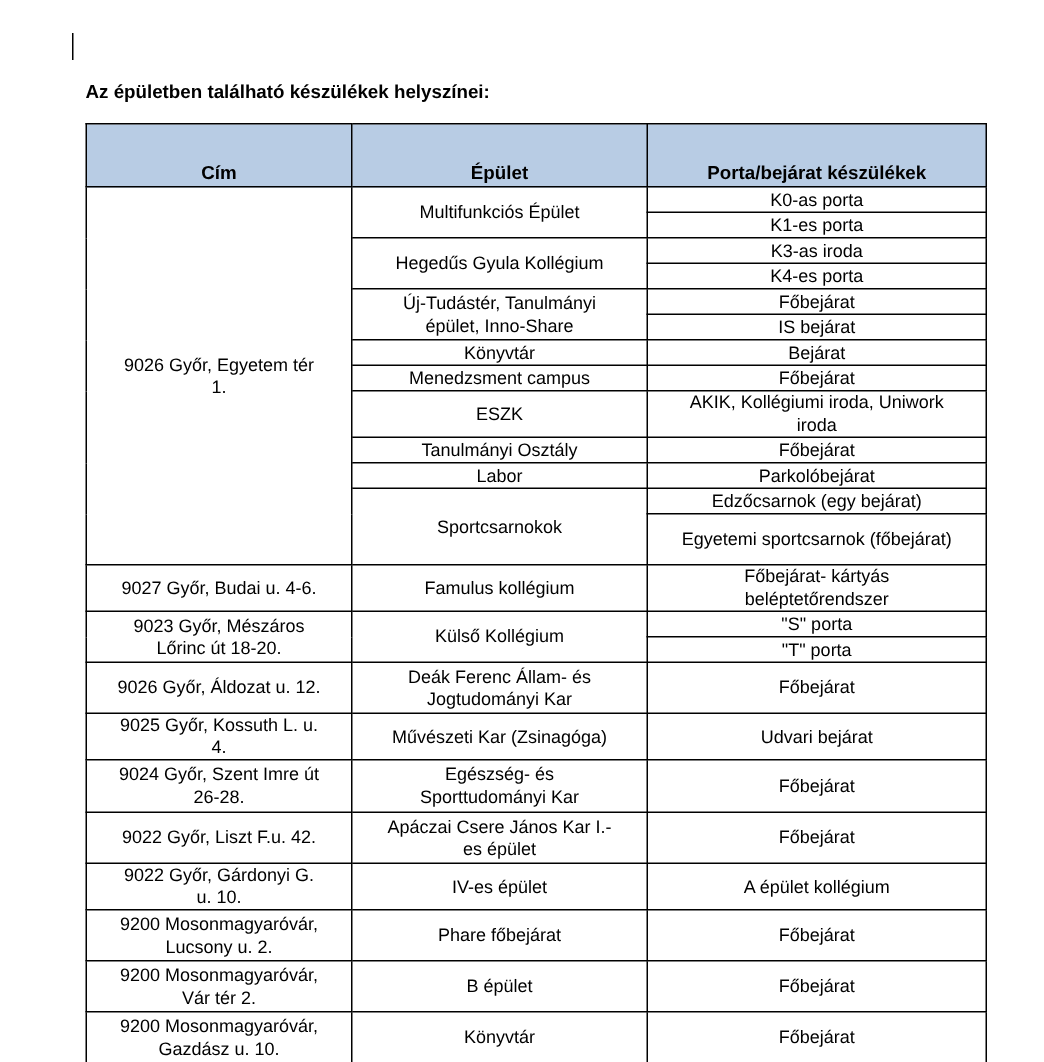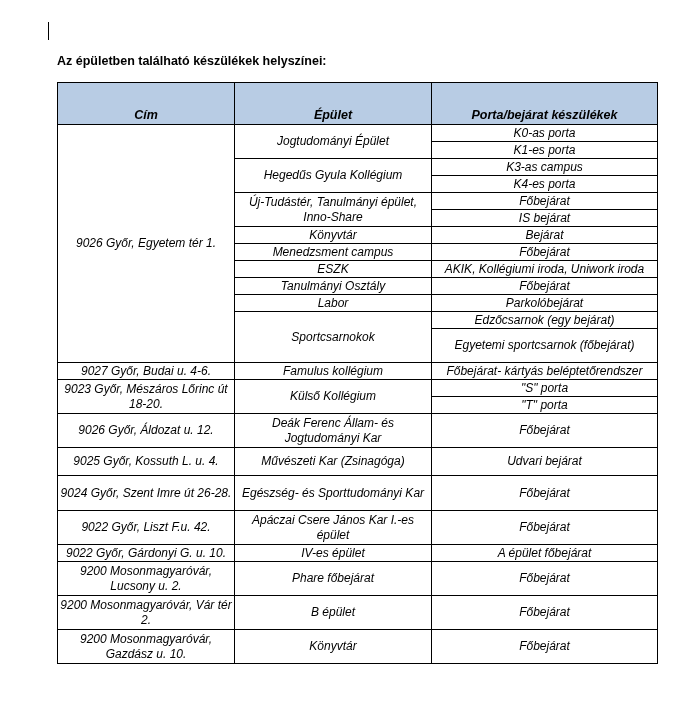--- a/index.html
+++ b/index.html
@@ -3,21 +3,21 @@
 <meta charset="utf-8">
 <style>
   html, body { margin: 0; padding: 0; background: #ffffff; }
   body { width: 696px; height: 708px; position: relative; overflow: hidden;
          font-family: "Liberation Sans", sans-serif; color: #000; }
   .cursor { position: absolute; left: 48px; top: 22px; width: 1px; height: 18px; background: #000; }
   .title { position: absolute; left: 57px; top: 54px; font-size: 12.5px; font-weight: bold; }
   table { position: absolute; left: 57px; top: 82px; width: 600px;
           border-collapse: collapse; table-layout: fixed; font-size: 12px; }
   td, th { border: 1.3px solid #000; text-align: center; vertical-align: middle;
-           padding: 0 2px; line-height: 15px; font-style: italic; }
+           padding: 0 18px; line-height: 15px; }
   th { background: #b8cce4; font-weight: bold; font-size: 12.5px; vertical-align: bottom;
        height: 40px; padding-bottom: 1px; }
   col.c1 { width: 177px; } col.c2 { width: 197px; } col.c3 { width: 226px; }
   .h17 { height: 16px; text-align: center; }
   .h34 { height: 33px; } .h36 { height: 34px; }
 </style>
 </head>
 <body>
 
 <div class="cursor"></div>
@@ -31,29 +31,29 @@
     </colgroup>
   <tbody>
       <tr>
     <th>Cím</th>
     <th>Épület</th>
     <th>Porta/bejárat készülékek</th>
   </tr>
 
   <tr>
     <td rowspan="13">9026 Győr, Egyetem tér 1.</td>
-    <td rowspan="2">Jogtudományi Épület</td>
+    <td rowspan="2">Multifunkciós Épület</td>
     <td class="h17">K0-as porta</td>
   </tr>
   <tr>
     <td class="h17">K1-es porta</td>
   </tr>
   <tr>
     <td rowspan="2">Hegedűs Gyula Kollégium</td>
-    <td class="h17">K3-as campus</td>
+    <td class="h17">K3-as iroda</td>
   </tr>
   <tr>
     <td class="h17">K4-es porta</td>
   </tr>
   <tr>
     <td rowspan="2">Új-Tudástér, Tanulmányi épület, Inno-Share</td>
     <td class="h17">Főbejárat</td>
   </tr>
   <tr>
     <td class="h17">IS bejárat</td>
@@ -117,21 +117,21 @@
     <td>Főbejárat</td>
   </tr>
   <tr>
     <td class="h34">9022 Győr, Liszt F.u. 42.</td>
     <td>Apáczai Csere János Kar I.-es épület</td>
     <td>Főbejárat</td>
   </tr>
   <tr>
     <td class="h17">9022 Győr, Gárdonyi G. u. 10.</td>
     <td>IV-es épület</td>
-    <td>A épület főbejárat</td>
+    <td>A épület kollégium</td>
   </tr>
   <tr>
     <td class="h34">9200 Mosonmagyaróvár, Lucsony u. 2.</td>
     <td>Phare főbejárat</td>
     <td>Főbejárat</td>
   </tr>
   <tr>
     <td class="h34">9200 Mosonmagyaróvár, Vár tér 2.</td>
     <td>B épület</td>
     <td>Főbejárat</td>

